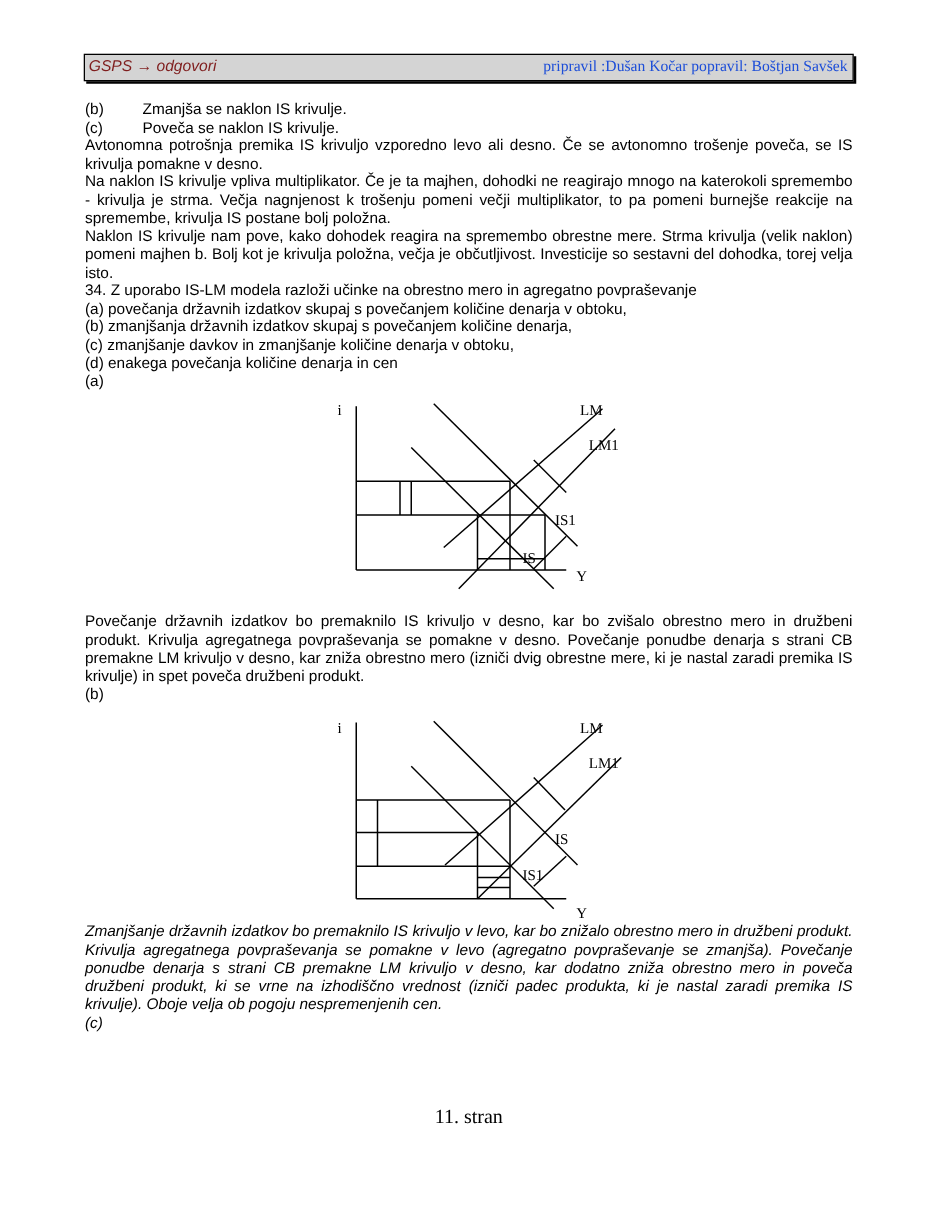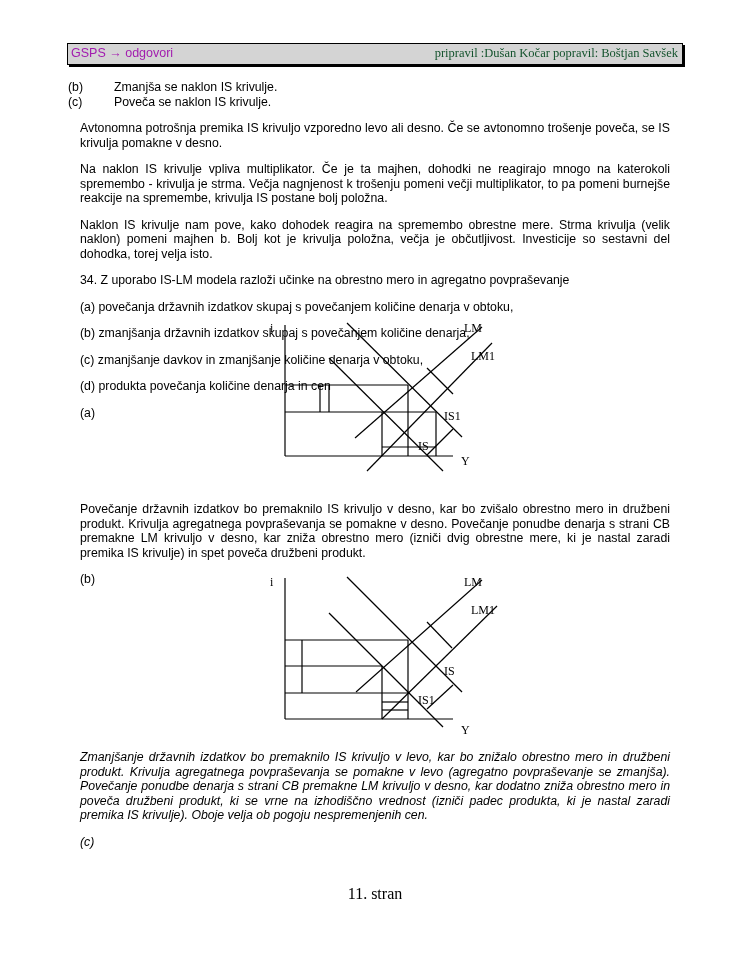--- a/index.html
+++ b/index.html
@@ -2,28 +2,28 @@
 <html><head>
 <meta charset="utf-8">
 <style>
   html, body { margin:0; padding:0; background:#fff; }
   body { width:750px; height:971px; position:relative; overflow:hidden; }
   .header {
     position:absolute; left:67px; top:43px; width:614px; height:20px;
     background:#d4d4d4; border:1px solid #000;
     box-shadow: 2px 2px 0 #000;
   }
-  .header .left { position:absolute; left:3px; top:2px; font-family:"Liberation Sans", sans-serif; font-size:12.5px; color:#a21caf; }
-  .header .right { position:absolute; right:4px; top:2px; font-family:"Liberation Serif", serif; font-size:12.5px; color:#14532d;text-align:center; }
+  .header .left { position:absolute; left:3px; top:2px; font-family:"Liberation Sans", sans-serif; font-size:12.5px; color:#7f1d1d;font-style:italic; }
+  .header .right { position:absolute; right:4px; top:2px; font-family:"Liberation Serif", serif; font-size:12.5px; color:#1d4ed8;text-align:center; }
   .text {
     position:absolute; left:68px; width:614px;
     font-family:"Liberation Sans", sans-serif; font-size:12.3px; line-height:14.5px; color:#000;
     text-align:justify;
   }
-  .text p { margin:12px; }
+  .text p { margin:0; }
   .text .item { display:flex; }
   .text .item .lbl { width:46px; flex:none; }
   .chart { position:absolute; left:260px; }
   .chart svg text { font-family:"Liberation Serif", serif; font-size:12px; fill:#000; }
   .footer { position:absolute; left:0; width:750px; top:885px; text-align:center; font-family:"Liberation Serif", serif; font-size:16px; }
 </style>
 </head>
 <body>
 
 <div class="header">
@@ -40,21 +40,21 @@
     <span class="lbl">(c)</span>
     <span>Poveča se naklon IS krivulje.</span>
   </div>
   <p>Avtonomna potrošnja premika IS krivuljo vzporedno levo ali desno. Če se avtonomno trošenje poveča, se IS krivulja pomakne v desno.</p>
   <p>Na naklon IS krivulje vpliva multiplikator. Če je ta majhen, dohodki ne reagirajo mnogo na katerokoli spremembo - krivulja je strma. Večja nagnjenost k trošenju pomeni večji multiplikator, to pa pomeni burnejše reakcije na spremembe, krivulja IS postane bolj položna.</p>
   <p>Naklon IS krivulje nam pove, kako dohodek reagira na spremembo obrestne mere. Strma krivulja (velik naklon) pomeni majhen b. Bolj kot je krivulja položna, večja je občutljivost. Investicije so sestavni del dohodka, torej velja isto.</p>
   <p>34. Z uporabo IS-LM modela razloži učinke na obrestno mero in agregatno povpraševanje</p>
   <p>(a) povečanja državnih izdatkov skupaj s povečanjem količine denarja v obtoku,</p>
   <p>(b) zmanjšanja državnih izdatkov skupaj s povečanjem količine denarja,</p>
   <p>(c) zmanjšanje davkov in zmanjšanje količine denarja v obtoku,</p>
-  <p>(d) produkta povečanja količine denarja in cen</p>
+  <p>(d) enakega povečanja količine denarja in cen</p>
   <p>(a)</p>
 </div>
 
 <div class="chart" style="top:315px;">
   <svg width="250" height="160" viewBox="260 315 250 160" stroke="#000" stroke-width="1.2" fill="none">
     <text x="270" y="332" stroke="none">i</text>
     <text x="461" y="465" stroke="none">Y</text>
     <line x1="285" y1="325" x2="285" y2="456"></line>
     <line x1="285" y1="456" x2="453" y2="456"></line>
 

